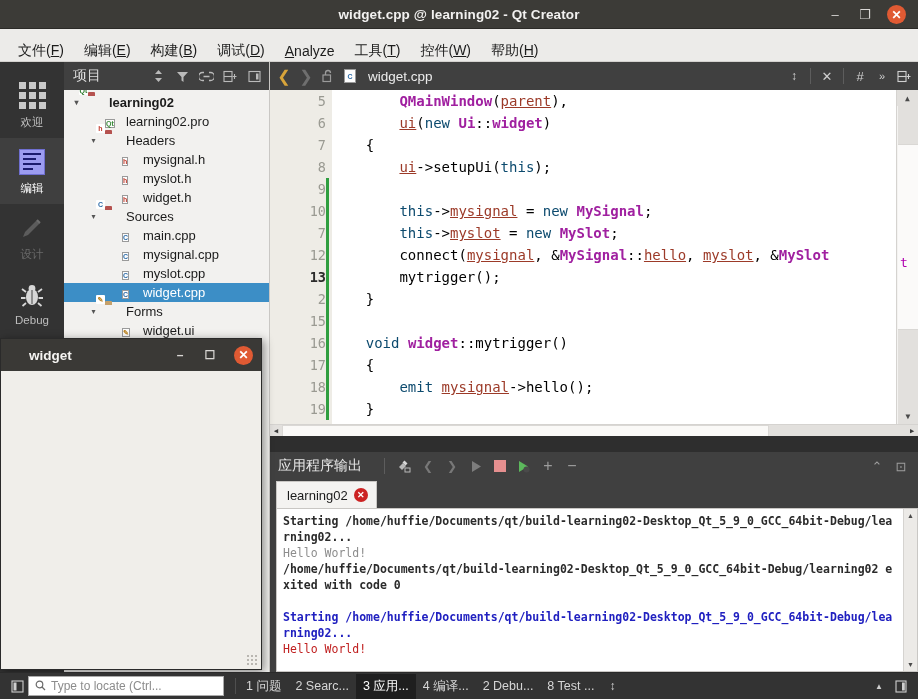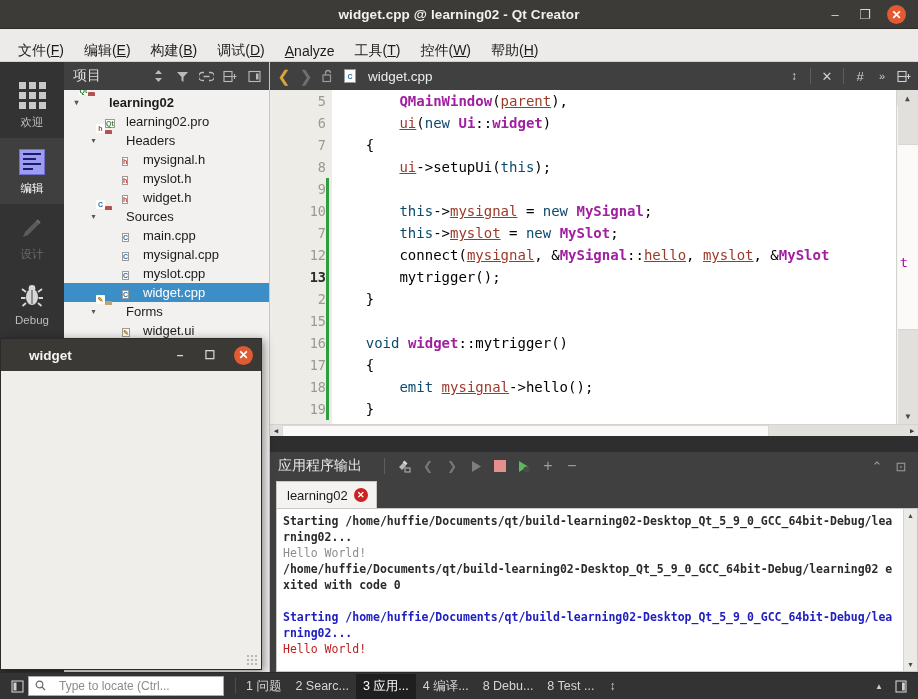--- a/index.html
+++ b/index.html
@@ -246,21 +246,21 @@
 
   
   #statusbar {
     position:absolute; left:0; bottom:0; width:918px; height:27px;
     background:#333333; display:flex; align-items:center; padding:0 6px; gap:0px;
     border-top:1px solid #2a2a2a;
   }
   #statusbar .sq { width:22px; height:27px; display:flex; align-items:center; justify-content:center; color:#cfcfcf; font-size:12px; }
   #statusbar .locate {
     width:196px; height:20px; background:#ffffff; border:1px solid #aaa;
-    display:flex; align-items:center; gap:13px; padding:0 6px;
+    display:flex; align-items:center; gap:5px; padding:0 6px;
     color:#8c8c8c; font-size:12px; margin-right:8px;
   }
   #statusbar .locate .mag { color:#6a6a6a; font-size:11px; }
   #statusbar .sdiv { width:1px; height:16px; background:#4f4f4f; margin:0 3px; }
   #statusbar .sitem {
     padding:4px 7px; font-size:12.5px; color:#d6d6d6; white-space:nowrap;
   }
   #statusbar .sitem.active { background:#1f1f1f; color:#ffffff; }
   #statusbar .spacer { flex:1; }
 </style>
@@ -608,21 +608,21 @@
         </svg>
     </span>
     <span>Type to locate (Ctrl...</span>
   </span>
   <span class="sdiv"></span>
   <span id="statusitems" style="display:flex;align-items:center;">
       <span class="sitem">1 问题</span>
       <span class="sitem">2 Searc...</span>
       <span class="sitem active">3 应用...</span>
       <span class="sitem">4 编译...</span>
-      <span class="sitem">8 Debu...</span>
+      <span class="sitem">2 Debu...</span>
       <span class="sitem">8 Test ...</span>
     </span>
   <span class="sq">↕</span>
   <span class="spacer"></span>
   <span class="sq" style="font-size:8px;">▲</span>
   <span class="sq">
     <svg width="12" height="13" viewBox="0 0 12 13">
         <rect x="1" y="1" width="10" height="11" fill="none" stroke="#cfcfcf" stroke-width="1.1"></rect>
         <rect x="7" y="2.5" width="2.8" height="8" fill="#cfcfcf"></rect>
       </svg>

